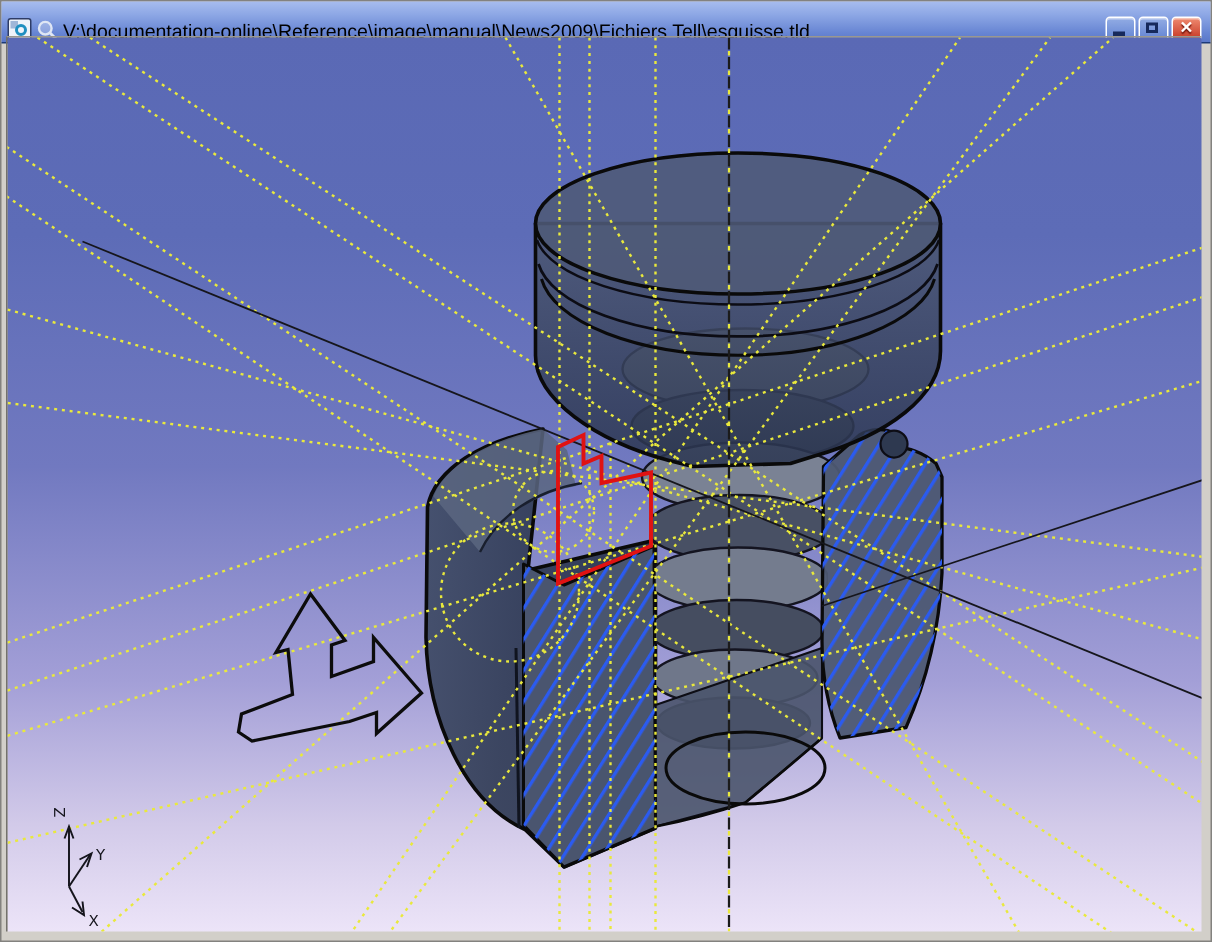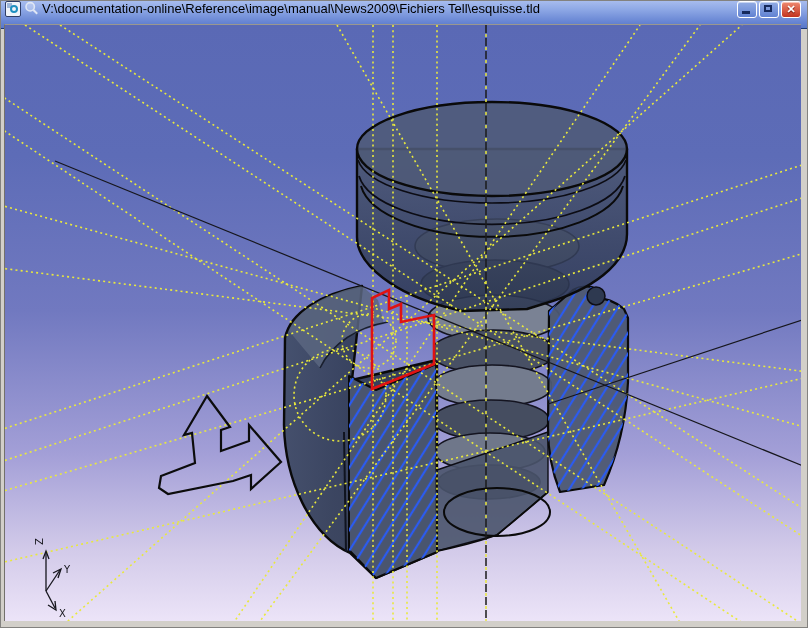--- a/index.html
+++ b/index.html
@@ -3,21 +3,21 @@
 <meta charset="utf-8">
 <style>
   :root{
     --bg-top:#5a69b5; --bg-bottom:#ece4f8;
     --construction-yellow:#e9e93c; --hatch-blue:#2b5bf0;
     --sketch-red:#e01212; --edge-black:#0a0a0a;
     --titlebar-top:#8fa9e6; --titlebar-bottom:#6583d2; --close-red:#cc3726;
   }
   html,body{margin:0;padding:0;background:#3d4f66;font-family:"Liberation Sans",sans-serif;}
   .window{position:relative;width:808px;height:628px;background:#d2cfc9;box-shadow:inset 0 0 0 1px #83827f;overflow:hidden;}
-  .titlebar{position:absolute;left:1px;top:1px;right:1px;height:28px;display:flex;align-items:flex-start;
+  .titlebar{position:absolute;left:1px;top:1px;right:1px;height:28px;display:flex;align-items:flex-end;
     background:linear-gradient(180deg,#a7bcee 0%,var(--titlebar-top) 30%,var(--titlebar-bottom) 80%,#5a78c8 100%);
     border-bottom:1px solid #1c3a78;padding-left:3px;box-sizing:border-box;}
   .app-icon{width:16px;height:16px;margin:0 3px 0 1px;flex:none;position:relative;
     background:#eef3fa;border:1px solid #2e3c66;border-radius:2px;box-sizing:border-box;}
   .app-icon .ring{position:absolute;right:2px;top:3px;width:8px;height:8px;border:2px solid #1f8fc0;border-radius:50%;box-sizing:border-box;}
   .app-icon .page{position:absolute;left:1px;top:1px;width:5px;height:5px;background:#9fb6d8;}
   .mag-icon{width:15px;height:15px;margin-right:3px;flex:none;}
   .title-text{color:#000;font-size:13px;white-space:nowrap;overflow:hidden;flex:1 1 auto;letter-spacing:0;}
   .win-buttons{display:flex;gap:2px;margin:0 6px 0 4px;flex:none;}
   .wbtn{width:18px;height:15px;border:1px solid #fff;border-radius:3px;position:relative;cursor:default;

